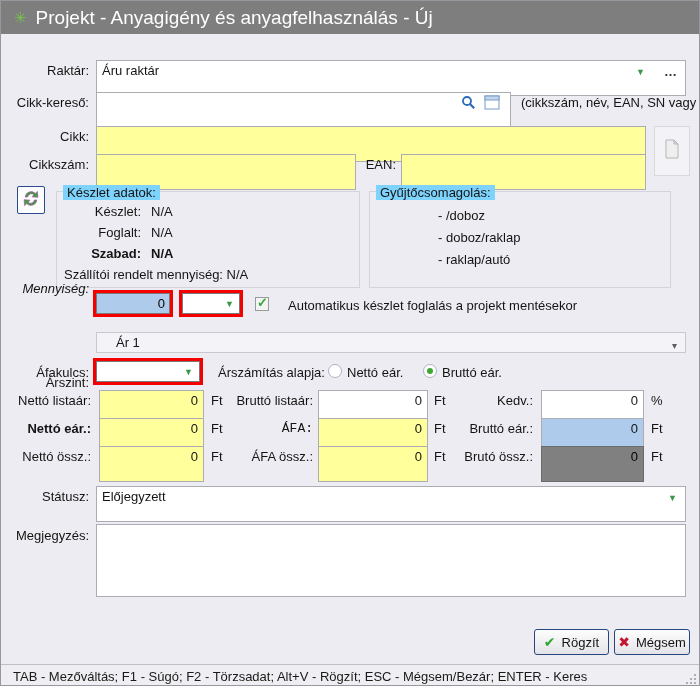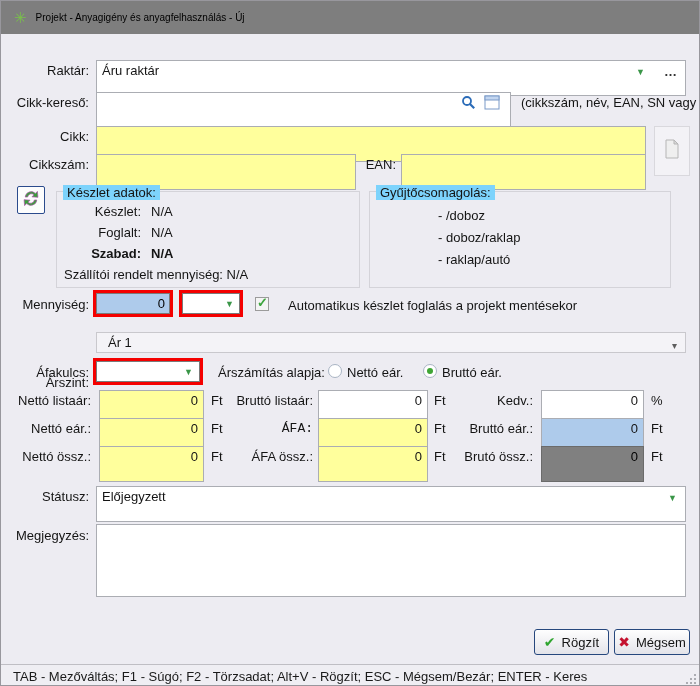--- a/index.html
+++ b/index.html
@@ -2,21 +2,21 @@
 <html><head>
 <meta charset="utf-8">
 <style>
   * { margin:0; padding:0; }
   body { font-family:"Liberation Sans", sans-serif; background:#fff; }
   .window { position:relative; width:700px; height:686px; background:#EDECF2;
             border:1px solid #98979D; box-sizing:border-box; overflow:hidden; }
   .titlebar { position:absolute; left:0; top:0; width:100%; height:33px; background:#7E7E7E;
               display:flex; align-items:center; gap:9px; padding-left:13px; box-sizing:border-box; }
   .title-icon { color:#79C24A; font-size:15px; line-height:1; }
-  .title-text { color:#000000; font-size:10px; }
+  .title-text { color:#ffffff; font-size:19px; }
 
   .lbl { position:absolute; font-size:13px; color:#141414; text-align:right; white-space:nowrap; }
   .txt { position:absolute; font-size:13px; color:#141414; white-space:nowrap; }
 
   .fld { position:absolute; box-sizing:border-box; height:36px; background:#FFFFFF;
          border:1px solid #ABADB3; font-size:13px; font-family:inherit; color:#141414;
          padding:0 5px; line-height:20px; }
   input.fld { outline:none; }
   .fld.yellow { background:#FFFF9C; }
   .fld.num { text-align:right; }
@@ -28,21 +28,21 @@
 
   .redwrap { position:absolute; box-sizing:border-box; border:3px solid #F40000; background:#fff; }
   .redwrap .inner { position:relative; width:100%; height:100%; box-sizing:border-box;
                     border:1px solid #7A7A7A; font-size:13px; line-height:19px; padding:0 4px; }
   .inner.bluefill { background:#AECBEB; text-align:right; }
 
   .grp { position:absolute; border:1px solid #D4D3D9; }
   .grp-title { position:absolute; background:#7dd3fc; padding:0 4px; font-size:13px; color:#141414; white-space:nowrap; }
 
   .combo-gray { position:absolute; box-sizing:border-box; height:21px; background:#F4F3F7;
-                border:1px solid #C9C8CD; font-size:13px; line-height:19px; padding:0 11px; color:#141414; }
+                border:1px solid #C9C8CD; font-size:13px; line-height:19px; padding:0 19px; color:#141414; }
   .chev { position:absolute; color:#5E5E5E; font-size:10px; }
 
   .cb { position:absolute; width:14px; height:14px; box-sizing:border-box; background:#F4F4F4;
         border:1px solid #9B9B9B; }
   .cb-check { position:absolute; left:1px; top:-3px; color:#3DA53D; font-size:13px; font-weight:bold; }
 
   .radio { position:absolute; width:14px; height:14px; box-sizing:border-box; border-radius:50%;
            background:#fff; border:1px solid #A9B4C4; }
   .radio.sel::after { content:""; position:absolute; left:3px; top:3px; width:6px; height:6px;
                       border-radius:50%; background:#3FA535; }
@@ -139,21 +139,21 @@
     <span>Szállítói rendelt mennyiség:</span>
     <span>N/A</span>
   </div>
 
   <div class="grp" style="left:368px;top:190px;width:300px;height:95px;"></div>
   <div class="grp-title" style="left:375px;top:184px;">Gyűjtőcsomagolás:</div>
   <div class="txt" style="left:437px;top:207px;">- /doboz</div>
   <div class="txt" style="left:437px;top:229px;">- doboz/raklap</div>
   <div class="txt" style="left:437px;top:251px;">- raklap/autó</div>
 
-  <div class="lbl" style="left:0;top:296px;width:88px;">Mennyiség:</div>
+  <div class="lbl" style="left:0;top:280px;width:88px;font-style:italic;">Mennyiség:</div>
   <div class="redwrap" style="left:92px;top:289px;width:80px;height:27px;">
     <div class="inner bluefill">0</div>
   </div>
   <div class="redwrap" style="left:178px;top:289px;width:64px;height:27px;">
     <div class="inner">
       <span></span>
       <span class="dd-arrow" style="right:5px;top:6px;">▼</span>
     </div>
   </div>
   <span class="cb" style="left:254px;top:296px;">
@@ -183,21 +183,21 @@
   <div class="lbl" style="left:0;top:392px;width:90px;">Nettó listaár:</div>
   <div class="fld yellow num" style="left:98px;top:389px;width:105px;">0</div>
   <div class="txt" style="left:210px;top:392px;">Ft</div>
   <div class="lbl" style="left:215px;top:392px;width:97px;">Bruttó listaár:</div>
   <div class="fld num" style="left:317px;top:389px;width:110px;">0</div>
   <div class="txt" style="left:433px;top:392px;">Ft</div>
   <div class="lbl" style="left:438px;top:392px;width:94px;">Kedv.:</div>
   <div class="fld num" style="left:540px;top:389px;width:103px;">0</div>
   <div class="txt" style="left:650px;top:392px;">%</div>
 
-  <div class="lbl" style="left:0;top:420px;width:90px;">Nettó eár.:</div>
+  <div class="lbl" style="left:0;top:420px;width:90px;font-weight:bold;">Nettó eár.:</div>
   <div class="fld yellow num" style="left:98px;top:417px;width:105px;">0</div>
   <div class="txt" style="left:210px;top:420px;">Ft</div>
   <div class="lbl" style="left:215px;top:420px;width:97px;font-family:Liberation Mono, monospace;">ÁFA:</div>
   <div class="fld yellow num" style="left:317px;top:417px;width:110px;">0</div>
   <div class="txt" style="left:433px;top:420px;">Ft</div>
   <div class="lbl" style="left:438px;top:420px;width:94px;">Bruttó eár.:</div>
   <div class="fld blue num" style="left:540px;top:417px;width:103px;">0</div>
   <div class="txt" style="left:650px;top:420px;">Ft</div>
 
   <div class="lbl" style="left:0;top:448px;width:90px;">Nettó össz.:</div>

